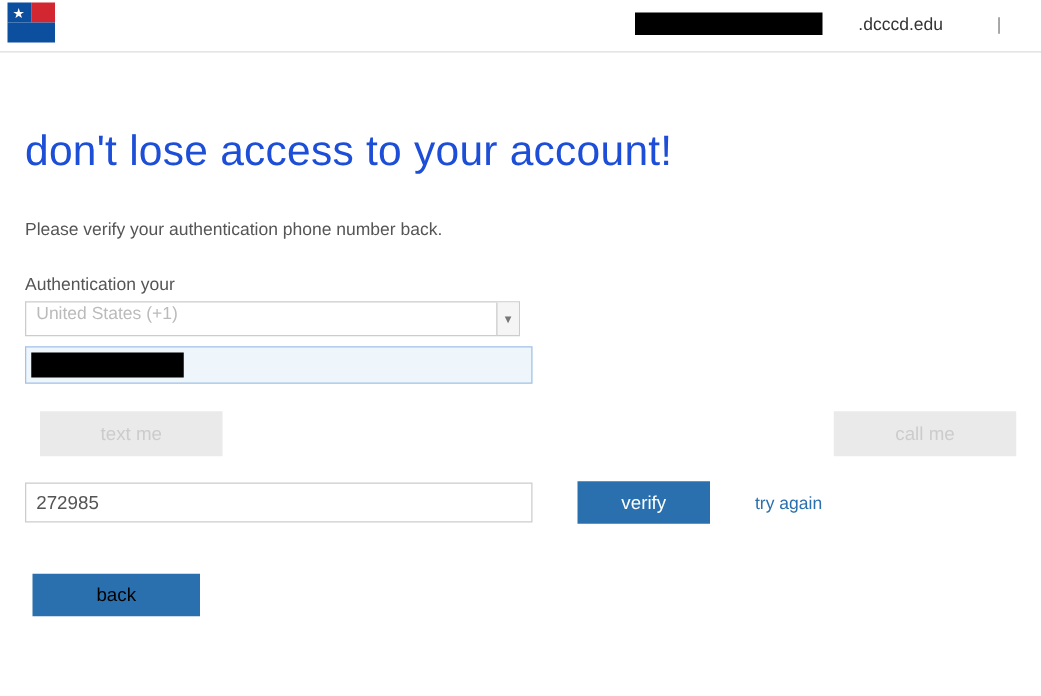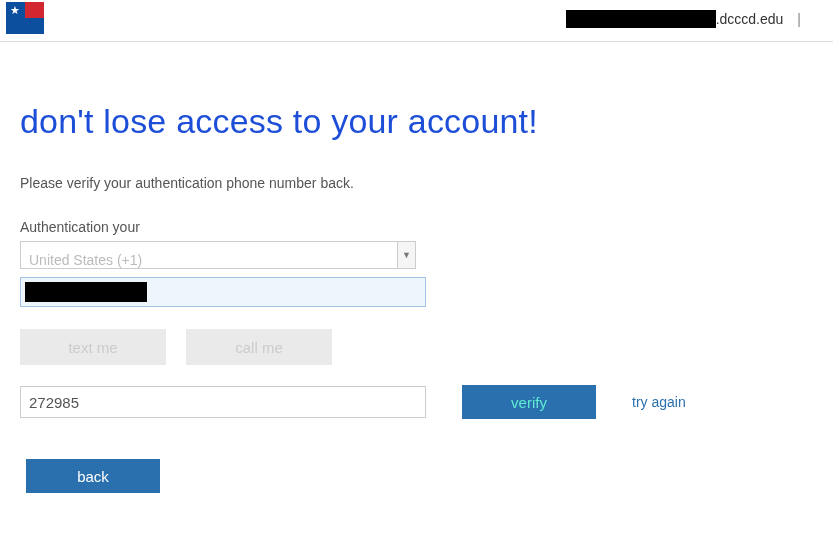--- a/index.html
+++ b/index.html
@@ -54,20 +54,21 @@
       top: 2px;
       left: 4px;
     }
     .user-area {
       margin-left: auto;
       display: flex;
       align-items: center;
       padding-top: 10px;
       font-size: 14px;
       color: #333;
+      gap: 29px;
     }
     .redacted-user {
       width: 150px;
       height: 18px;
       background: #000;
       display: inline-block;
       margin-right: 0;
     }
     .divider {
       margin: 0 14px;
@@ -93,21 +94,21 @@
       font-size: 14px;
       color: #555;
       margin-bottom: 6px;
     }
     .country-select {
       width: 396px;
       height: 28px;
       border: 1px solid #ccc;
       background: #fff;
       display: flex;
-      align-items: flex-end;
+      align-items: flex-start;
       position: relative;
       margin-bottom: 8px;
     }
     .country-select-text {
       flex: 1;
       padding: 0 8px;
       color: #bbb;
       font-size: 14px;
     }
     .country-select-arrow {
@@ -132,22 +133,23 @@
       margin-bottom: 22px;
     }
     .redacted-phone {
       width: 122px;
       height: 20px;
       background: #000;
     }
     .button-row {
       display: flex;
       gap: 20px;
-      margin-left: 0;
+      margin-left: 12px;
       margin-bottom: 20px;
+      justify-content: space-between;
     }
     .ghost-button {
       width: 146px;
       height: 36px;
       background: #eaeaea;
       color: #ccc;
       border: none;
       font-size: 15px;
       cursor: default;
       font-family: inherit;
@@ -167,39 +169,39 @@
     .code-input {
       width: 406px;
       height: 32px;
       border: 1px solid #ccc;
       font-size: 15px;
       padding: 0 8px;
       color: #555;
       font-family: inherit;
     }
     .primary-button {
-      width: 134px;
+      width: 106px;
       height: 34px;
       background: #2b70ae;
-      color: #5eead4;
+      color: #ffffff;
       border: none;
       font-size: 15px;
       cursor: pointer;
       font-family: inherit;
     }
     .link {
       color: #2b70ae;
       font-size: 14px;
       cursor: pointer;
     }
     .back-button {
       width: 134px;
       height: 34px;
       background: #2b70ae;
-      color: #ffffff;
+      color: #000000;
       border: none;
       font-size: 15px;
       cursor: pointer;
       margin-left: 6px;
       font-family: inherit;
     }
   </style>
 </head>
 <body>
 

